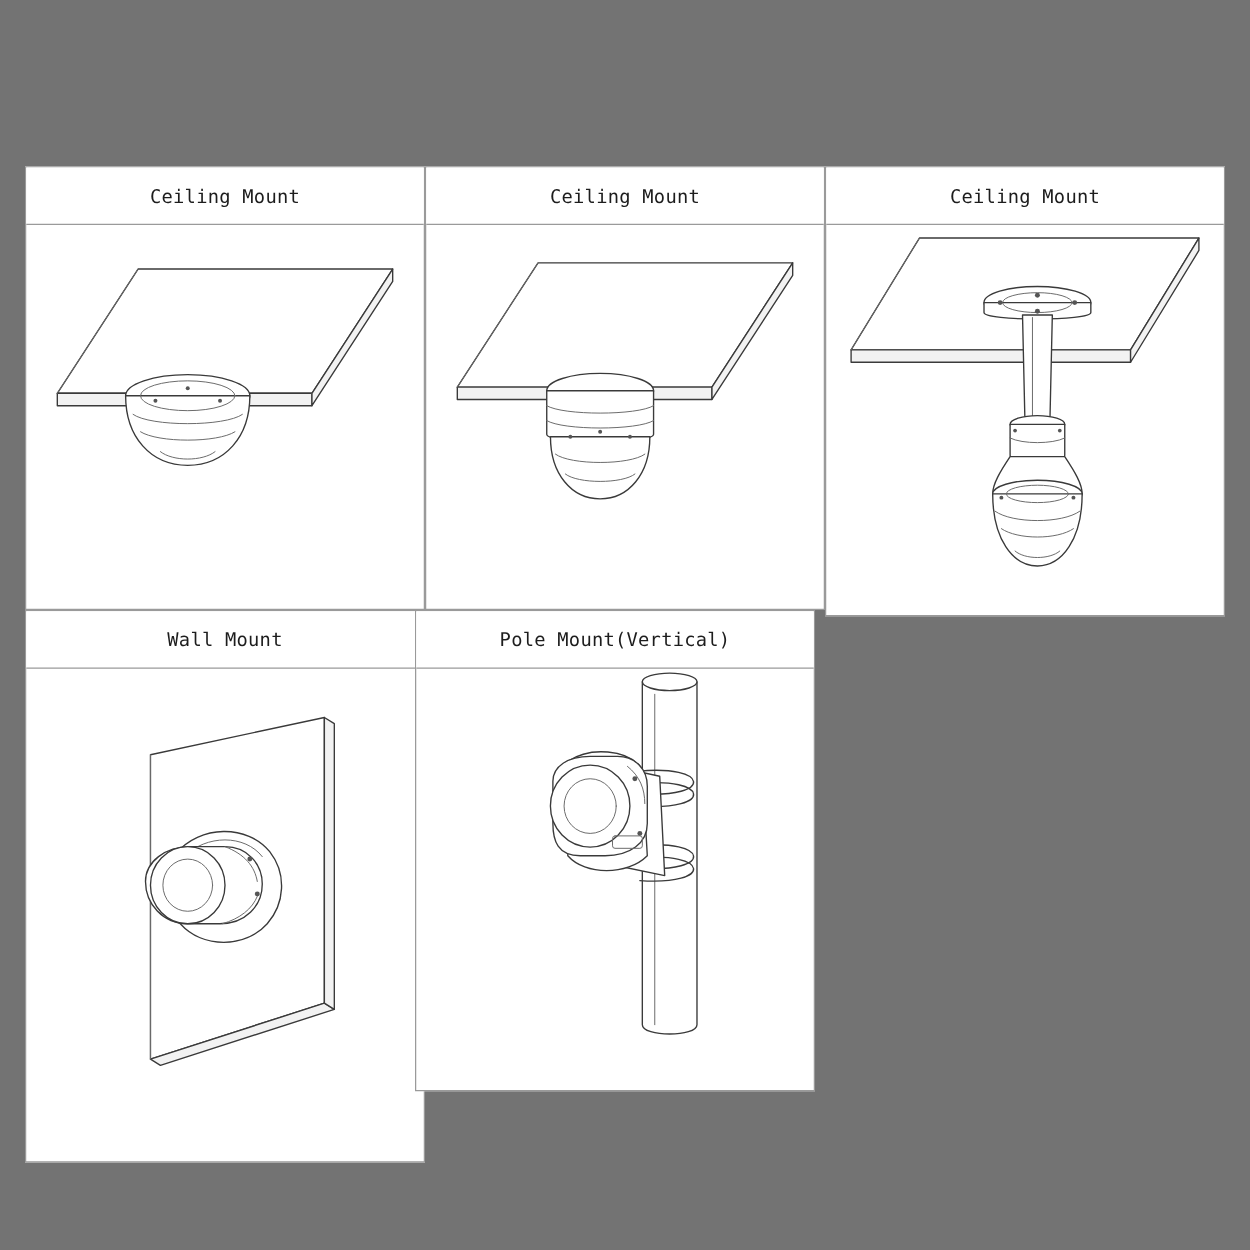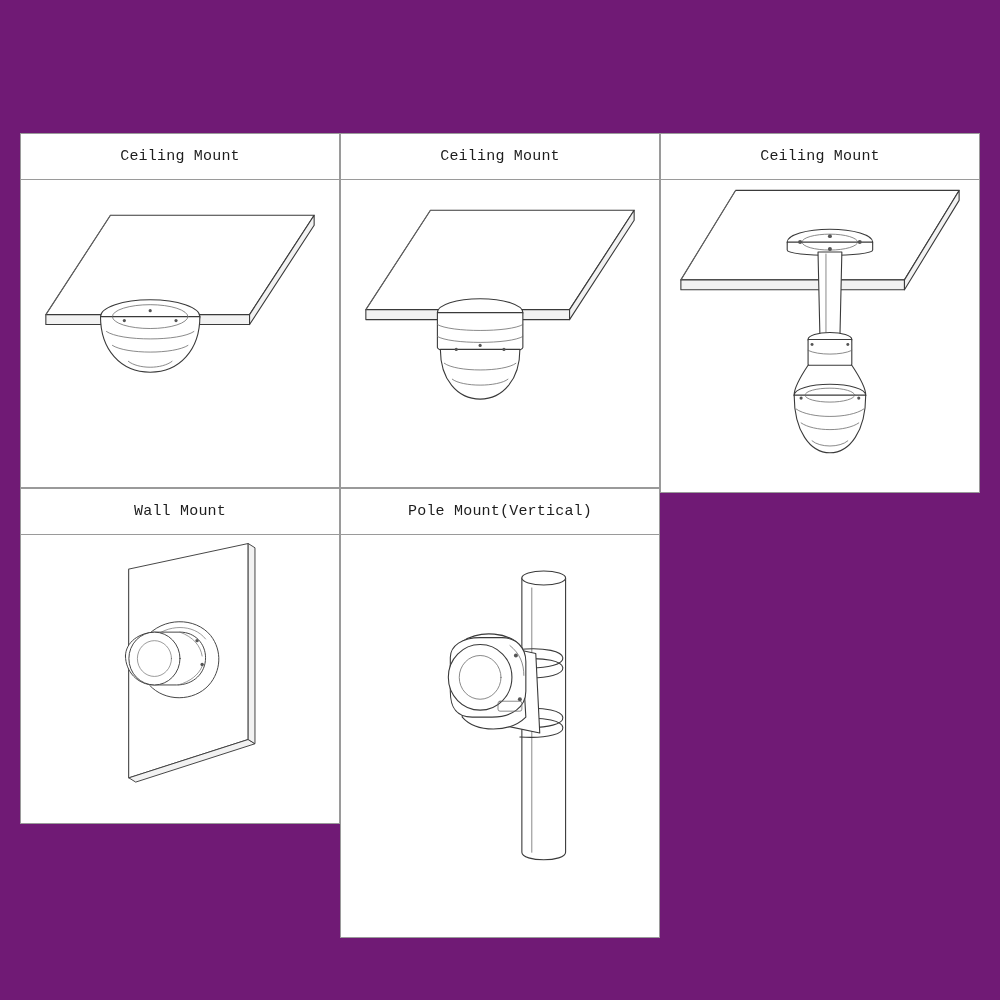--- a/index.html
+++ b/index.html
@@ -12,22 +12,21 @@
     height: 1000px;
     font-family: "DejaVu Sans Mono", monospace;
     color: #222222;
     overflow: hidden;
   }
 
   #sheet {
     position: relative;
     width: 1000px;
     height: 1000px;
-    background: #701a75;
-    font-family: Liberation Mono, monospace;
+    background: #737373;
   }
 
   .grid {
     position: absolute;
     left: 20px;
     top: 133px;
     width: 960px;
     height: 740px;
   }
 
@@ -35,22 +34,22 @@
   .cell {
     position: absolute;
     box-sizing: border-box;
     border: 1px solid #9a9a9a;
     background: #ffffff;
   }
 
   .cell-r1c1 { left: 0px;   top: 0px;   width: 320px; height: 355px; }
   .cell-r1c2 { left: 320px; top: 0px;   width: 320px; height: 355px; }
   .cell-r1c3 { left: 640px; top: 0px;   width: 320px; height: 360px; }
-  .cell-r2c1 { left: 0px;   top: 355px; width: 320px; height: 336px; }
-  .cell-r2c2 { left: 320px; top: 355px; width: 320px; height: 450px; padding-left: 40px; }
+  .cell-r2c1 { left: 0px;   top: 355px; width: 320px; height: 442px; }
+  .cell-r2c2 { left: 312px; top: 355px; width: 320px; height: 385px; padding-left: 40px; }
 
   .cell-title {
     position: absolute;
     left: 0;
     top: 0;
     width: 100%;
     height: 46px;
     box-sizing: border-box;
     border-bottom: 1px solid #9a9a9a;
     display: flex;

